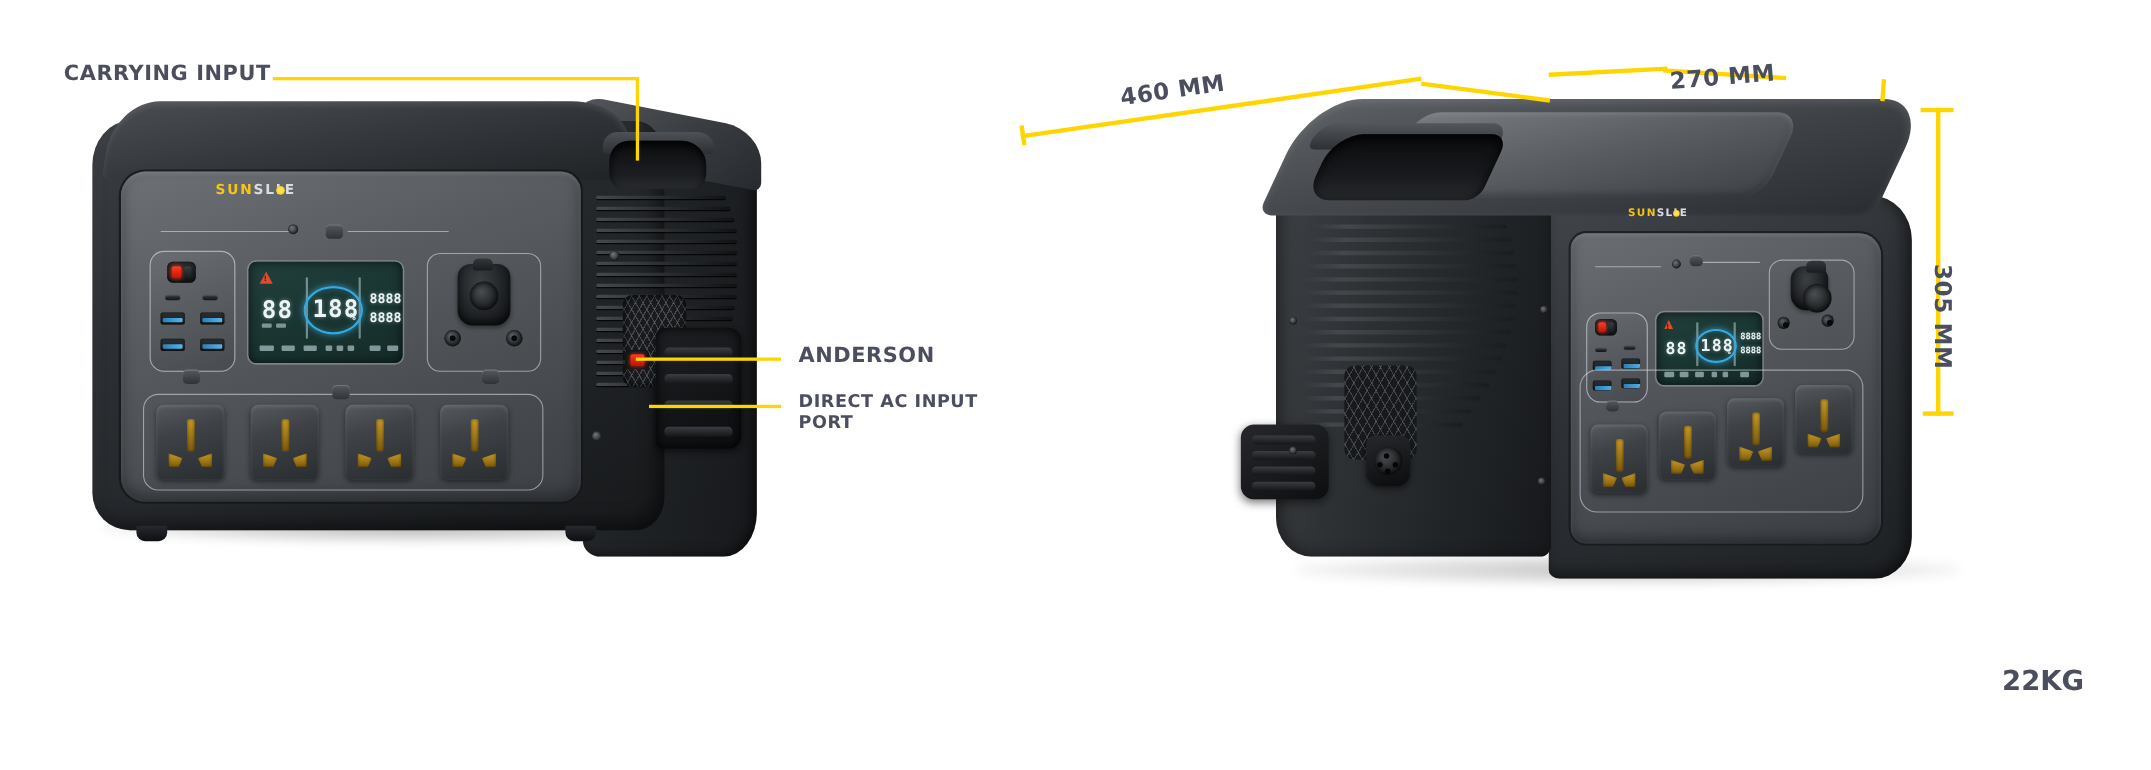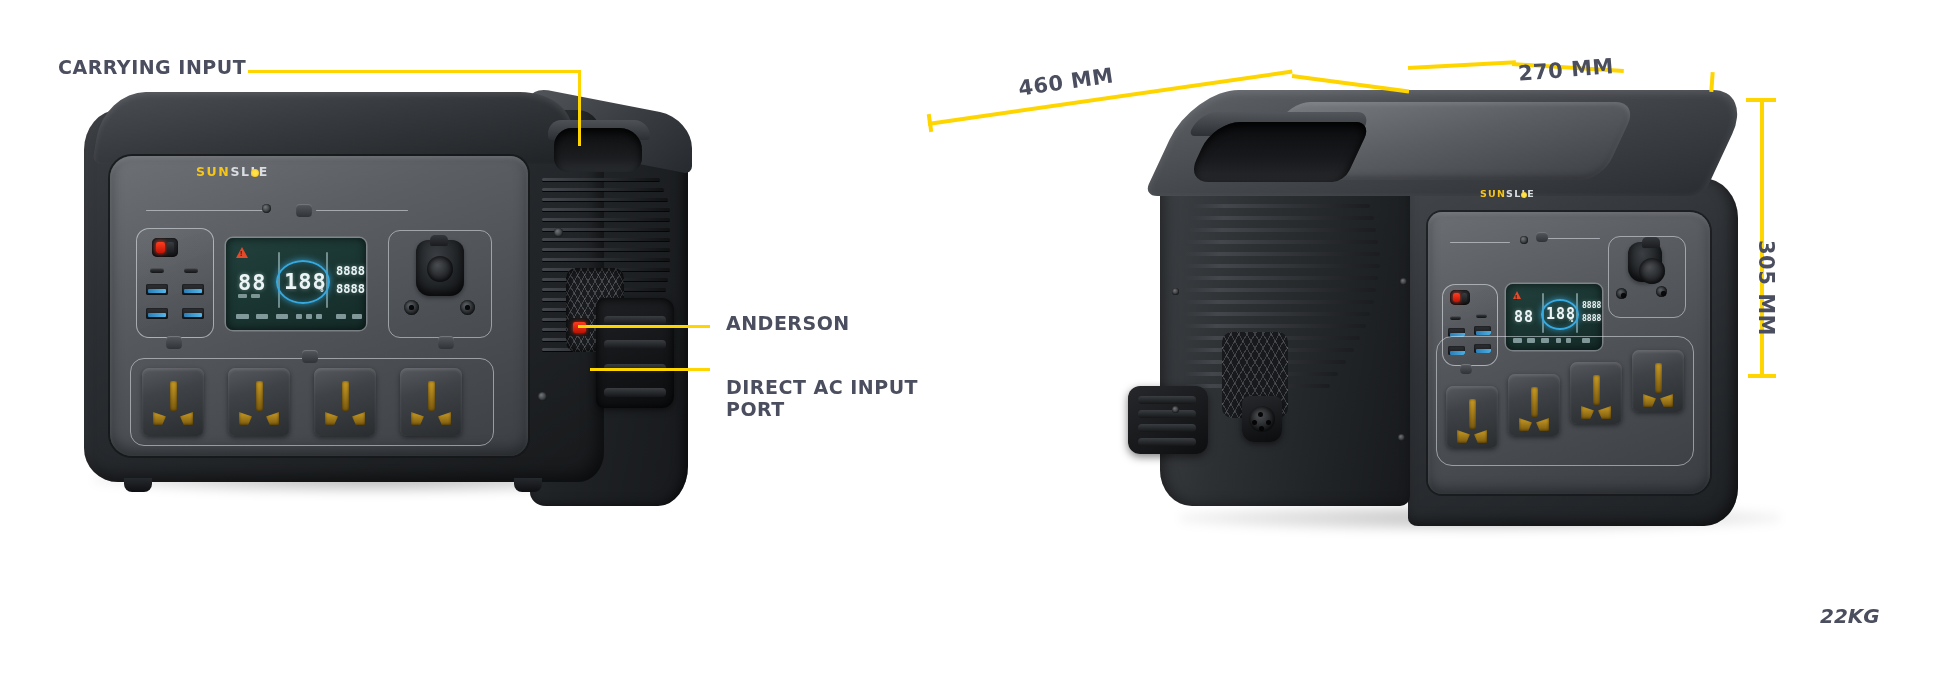--- a/index.html
+++ b/index.html
@@ -673,32 +673,32 @@
   <div class="screw" style="left:248px; top:338px; width:7px; height:7px;"></div>
 </div>
 
 <div class="callout-label" id="lbl-carrying-handle" style="left:58px; top:56px; font-size:19px;">CARRYING  INPUT</div>
 <div class="lead-line" style="left:248px; top:70px; width:332px; height:3px;"></div>
 <div class="lead-line" style="left:578px; top:70px; width:3px; height:76px;"></div>
 
 <div class="callout-label" id="lbl-anderson" style="left:726px; top:312px; font-size:19px;">ANDERSON</div>
 <div class="lead-line" style="left:578px; top:325px; width:132px; height:3px;"></div>
 
-<div class="callout-label" id="lbl-direct-ac" style="left:726px; top:376px; font-size:19px;">DIRECT AC INPUT
+<div class="callout-label" id="lbl-direct-ac" style="left:726px; top:356px; font-size:16px;">DIRECT AC INPUT
 PORT</div>
 <div class="lead-line" style="left:590px; top:368px; width:120px; height:3px;"></div>
 
 <div class="dim-line" style="left:928px; top:122px; width:368px; height:4px; transform: rotate(-8.2deg);"></div>
 <div class="dim-tick" style="left:928px; top:114px; width:4px; height:18px; transform: rotate(-8.2deg);"></div>
 <div class="dim-label" id="lbl-460" style="left:1018px; top:70px; font-size:21px; transform: rotate(-8.2deg);">460 MM</div>
 
 <div class="dim-line" style="left:1292px; top:74px; width:118px; height:4px; transform: rotate(7.5deg);"></div>
 <div class="dim-line" style="left:1408px; top:66px; width:108px; height:4px; transform: rotate(-3deg);"></div>
 <div class="dim-line" style="left:1512px; top:62px; width:112px; height:4px; transform: rotate(3.6deg);"></div>
 <div class="dim-label" id="lbl-270" style="left:1518px; top:58px; font-size:21px; transform: rotate(-4.6deg);">270 MM</div>
 <div class="dim-tick" style="left:1710px; top:72px; width:4px; height:20px; transform: rotate(4deg);"></div>
 
 <div class="dim-line" style="left:1760px; top:98px; width:4px; height:280px;"></div>
 <div class="dim-tick" style="left:1746px; top:98px; width:30px; height:4px;"></div>
 <div class="dim-tick" style="left:1748px; top:374px; width:28px; height:4px;"></div>
 <div class="dim-label" id="lbl-305" style="left:1778px; top:240px; font-size:21px; transform: rotate(90deg); transform-origin: left top;">305 MM</div>
 
-<div class="dim-label" id="lbl-22kg" style="left:1820px; top:604px; font-size:20px; letter-spacing:0px;font-style:italic;">22KG</div>
+<div class="dim-label" id="lbl-22kg" style="left:1820px; top:604px; font-size:25px; letter-spacing:0px;">22KG</div>
 
 </body></html>

